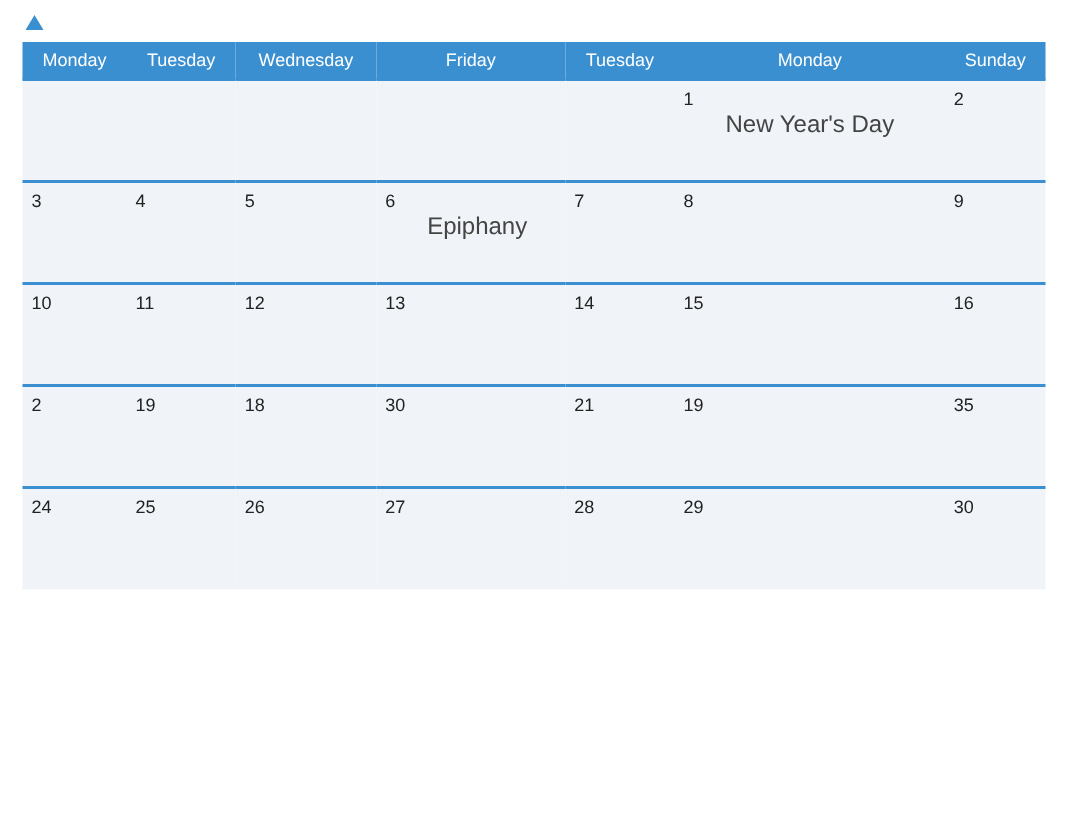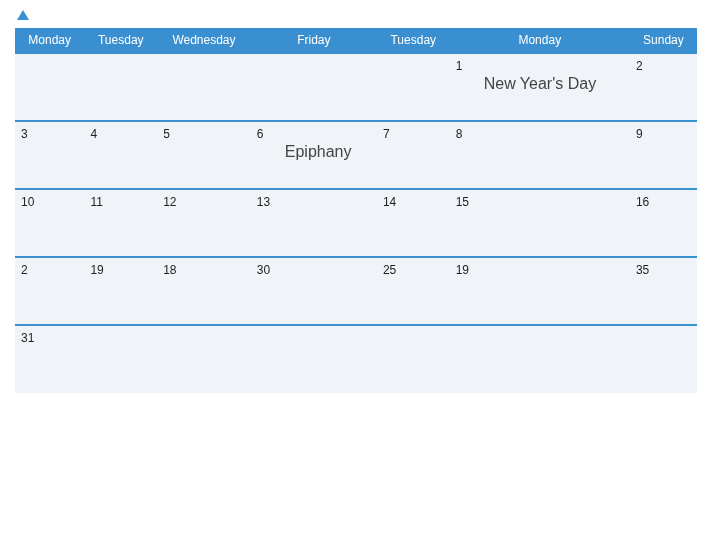--- a/index.html
+++ b/index.html
@@ -204,35 +204,47 @@
           <td>
             <span class="day-number">19</span>
           </td>
           <td>
             <span class="day-number">18</span>
           </td>
           <td>
             <span class="day-number">30</span>
           </td>
           <td>
+            <span class="day-number">21</span>
+          </td>
+          <td>
+            <span class="day-number">19</span>
+          </td>
+          <td>
+            <span class="day-number">35</span>
+          </td>
+        </tr>
+        <tr>
+          <td>
+            <span class="day-number">24</span>
+          </td>
+          <td>
             <span class="day-number">25</span>
           </td>
           <td>
-            <span class="day-number">19</span>
-          </td>
-          <td>
-            <span class="day-number">35</span>
-          </td>
-        </tr>
-        <tr>
-          <td>
-            <span class="day-number">31</span>
-          </td>
-          <td class="empty"></td>
-          <td class="empty"></td>
-          <td class="empty"></td>
-          <td class="empty"></td>
-          <td class="empty"></td>
-          <td class="empty"></td>
+            <span class="day-number">26</span>
+          </td>
+          <td>
+            <span class="day-number">27</span>
+          </td>
+          <td>
+            <span class="day-number">28</span>
+          </td>
+          <td>
+            <span class="day-number">29</span>
+          </td>
+          <td>
+            <span class="day-number">30</span>
+          </td>
         </tr>
       </tbody>
   </table>
 </div>
 
 </body></html>

